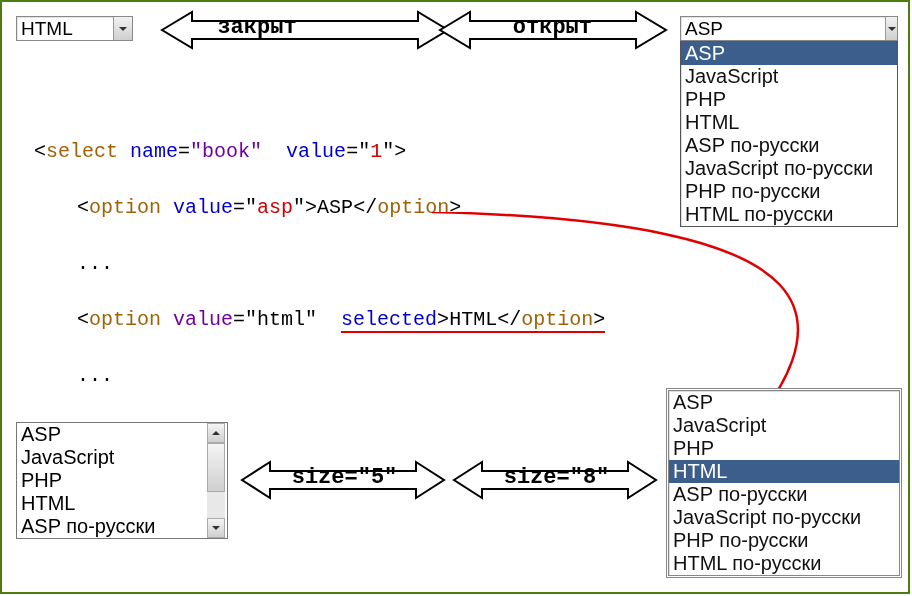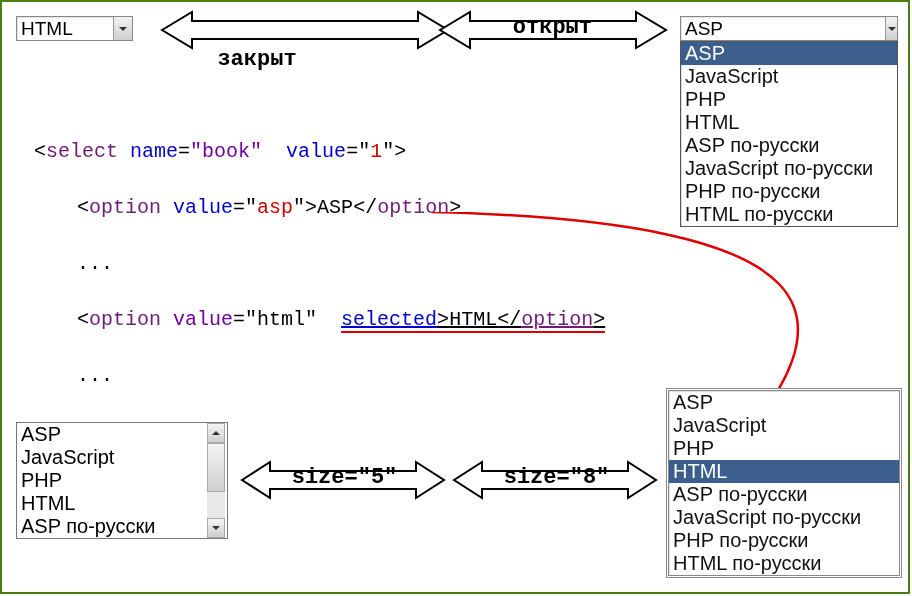--- a/index.html
+++ b/index.html
@@ -87,27 +87,26 @@
   
   .code {
     position:absolute;
     font-family: "Courier New", Courier, monospace;
     font-size:20px;
     line-height:28px;
     color:#000;
     white-space: pre;
   }
   .ind1{padding-left:43px;}
-  .kw-tag{color:#701a75;}       
+  .kw-tag{color:#a16207;}       
   .kw-attrname{color:#0000cc;}  
   .red{color:#cc0000;}          
   .purple{color:#7000a0;}
   .underline-red{
     border-bottom:2px solid #e00000;
-    text-decoration:underline;
   }
   
   .arrow-label{
     position:absolute;
     font-family:"Courier New",Courier,monospace;
     font-size:22px;
     font-weight:bold;
     text-align:center;
   }
 </style>
@@ -121,21 +120,21 @@
     <div class="btn">
       <svg viewBox="0 0 10 10">
           <path d="M1 3 L5 7 L9 3 Z" fill="#333"></path>
         </svg>
     </div>
   </div>
 
   <svg class="arrow-lr" style="left:158px;top:6px;width:290px;height:44px;">
     <path d="M2 22 L32 4 L32 13 L258 13 L258 4 L288 22 L258 40 L258 31 L32 31 L32 40 Z" fill="#fff" stroke="#000" stroke-width="2"></path>
   </svg>
-  <div class="arrow-label" style="left:200px;top:13px;width:110px;margin-top:32px;">закрыт</div>
+  <div class="arrow-label" style="left:200px;top:13px;width:110px;">закрыт</div>
 
   <svg class="arrow-lr" style="left:436px;top:6px;width:230px;height:44px;">
     <path d="M2 22 L32 4 L32 13 L198 13 L198 4 L228 22 L198 40 L198 31 L32 31 L32 40 Z" fill="#fff" stroke="#000" stroke-width="2"></path>
   </svg>
   <div class="arrow-label" style="left:480px;top:13px;width:110px;text-align:right;">открыт</div>
 
   <div class="combo" style="left:678px;top:14px;width:216px;">
     <div class="val" style="min-width:196px;">ASP</div>
     <div class="btn">
       <svg viewBox="0 0 10 10">

